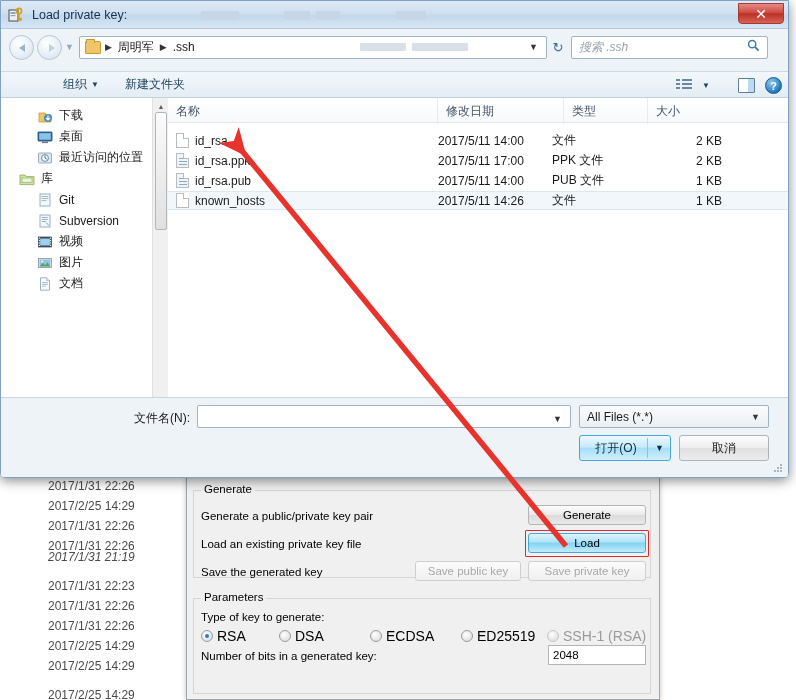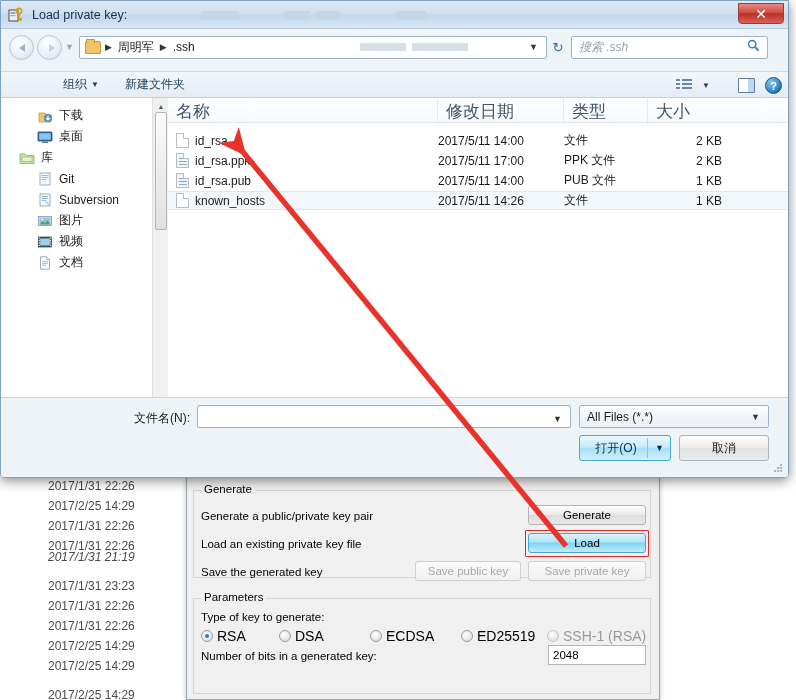--- a/index.html
+++ b/index.html
@@ -212,29 +212,29 @@
   .sb-up { top:0; } .sb-down { bottom:0; }
 
   .listpane { position:absolute; left:167px; top:0; right:0; bottom:0; background:#fff; }
   .col-head {
     position:absolute; left:0; top:0; right:0; height:25px;
     background: linear-gradient(#ffffff,#f7f9fb);
     border-bottom:1px solid #e2e6ea;
   }
   .col-head .ch {
     position:absolute; top:0; height:26px; display:flex; align-items:center;
-    font-size:17px; color:#44546a; padding-left:8px;
+    font-size:12px; color:#44546a; padding-left:8px;
     border-right:1px solid #e8ebee;
   }
   .flist { position:absolute; left:0; top:25px; right:0; bottom:0; }
   .frow { position:absolute; left:0; right:0; height:19px; display:flex; align-items:center; font-size:12px; color:#1a1a1a;}
   .frow.sel { background:#f2f7fb; border-top:1px solid #dbe8f3; border-bottom:1px solid #dbe8f3; }
   .fname { position:absolute; left:8px; display:flex; align-items:center; gap:6px; white-space:nowrap;}
   .fdate { position:absolute; left:270px; white-space:nowrap;}
-  .ftype { position:absolute; left:396px; white-space:nowrap;}
+  .ftype { position:absolute; left:384px; white-space:nowrap;}
   .fsize { position:absolute; left:480px; width:74px; text-align:right; white-space:nowrap;}
   .ficon { width:13px; height:15px; background:#fff; border:1px solid #b8bcc0; position:relative; flex:none;}
   .ficon::after { content:""; position:absolute; right:-1px; top:-1px; width:5px; height:5px;
     background:#fff; border-left:1px solid #b8bcc0; border-bottom:1px solid #b8bcc0;}
   .ficon.doc { background:#eef3f7; }
   .ficon.doc i { position:absolute; left:2px; top:4px; width:8px; height:1px; background:#8fa8bd;
      box-shadow: 0 3px 0 #8fa8bd, 0 6px 0 #8fa8bd; }
 
   
   .dlg-footer {
@@ -280,21 +280,21 @@
 <body>
 
 <div id="root">
 
   <div class="bg-dates" id="bgdates">
       <div class="d" style="top: 1px;">2017/1/31 22:26</div>
       <div class="d" style="top: 21px;">2017/2/25 14:29</div>
       <div class="d" style="top: 41px;">2017/1/31 22:26</div>
       <div class="d" style="top: 61px;">2017/1/31 22:26</div>
       <div class="d" style="top: 72px; font-style: italic;">2017/1/31 21:19</div>
-      <div class="d" style="top: 101px;">2017/1/31 23:23</div>
+      <div class="d" style="top: 101px;">2017/1/31 22:23</div>
       <div class="d" style="top: 121px;">2017/1/31 22:26</div>
       <div class="d" style="top: 141px;">2017/1/31 22:26</div>
       <div class="d" style="top: 161px;">2017/2/25 14:29</div>
       <div class="d" style="top: 181px;">2017/2/25 14:29</div>
     </div>
   <div class="bg-bottomrow">
     <span style="left:48px;">2017/2/25 14:29</span>
   </div>
 
   <div class="puttygen">
@@ -430,20 +430,28 @@
               <span>下载</span>
             </div>
             <div class="nav-item lvl1">
               <span class="ic"><svg width="16" height="16" viewBox="0 0 16 16">
                   <rect x="1" y="3" width="14" height="9" rx="0.6" fill="#2f6fa8" stroke="#1b4a77" stroke-width="0.8"></rect>
                   <rect x="2.2" y="4.2" width="11.6" height="6.5" fill="#8cc3e8"></rect>
                   <rect x="5" y="12.5" width="6" height="1.6" fill="#6f7b86"></rect>
                 </svg></span>
               <span>桌面</span>
             </div>
+            <div class="nav-item lvl1">
+              <span class="ic"><svg width="16" height="16" viewBox="0 0 16 16">
+                  <rect x="1.5" y="3" width="13" height="10" rx="1" fill="#dfe7ee" stroke="#8a9aa8" stroke-width="0.8"></rect>
+                  <circle cx="8" cy="8" r="3.4" fill="#fff" stroke="#4a7fb5" stroke-width="0.9"></circle>
+                  <path d="M8 5.6 V8 l1.8 1.1" stroke="#2f6fa8" stroke-width="1" fill="none"></path>
+                </svg></span>
+              <span>最近访问的位置</span>
+            </div>
             <div class="nav-item lvl0">
               <span class="ic"><svg width="16" height="16" viewBox="0 0 16 16">
                   <path d="M1 4 h5 l1.3 1.6 H15 v8 H1 Z" fill="#cfe3a6" stroke="#8aa85c" stroke-width="0.8"></path>
                   <rect x="3" y="7" width="10" height="4.5" fill="#eaf3d8" stroke="#8aa85c" stroke-width="0.6"></rect>
                 </svg></span>
               <span>库</span>
             </div>
             <div class="nav-item lvl1">
               <span class="ic"><svg width="16" height="16" viewBox="0 0 16 16">
                   <rect x="3" y="2" width="10" height="12" fill="#f4f7fa" stroke="#8fa8bd" stroke-width="0.9"></rect>
@@ -453,46 +461,46 @@
                 </svg></span>
               <span>Git</span>
             </div>
             <div class="nav-item lvl1">
               <span class="ic"><svg width="16" height="16" viewBox="0 0 16 16">
                   <rect x="3" y="2" width="10" height="12" fill="#f4f7fa" stroke="#8fa8bd" stroke-width="0.9"></rect>
                   <path d="M4.8 4.5 h6 M4.8 6.5 h6 M4.8 8.5 h4" stroke="#9ab3c8" stroke-width="1"></path>
                   <path d="M9 9.5 l3 3" stroke="#7d9bb3" stroke-width="1"></path>
                 </svg></span>
               <span>Subversion</span>
-            </div>
-            <div class="nav-item lvl1">
-              <span class="ic"><svg width="16" height="16" viewBox="0 0 16 16">
-                  <rect x="1.5" y="3.5" width="13" height="9" fill="#dfe8ef" stroke="#7f95a8" stroke-width="0.8"></rect>
-                  <rect x="2.6" y="4.6" width="10.8" height="6.8" fill="#8fc4e4"></rect>
-                  <circle cx="5.2" cy="6.6" r="1.1" fill="#fdf3b8"></circle>
-                  <path d="M2.6 11.4 l3.2-3.4 2.4 2.2 2.2-2.6 3 3.8 Z" fill="#5b9e5f"></path>
-                </svg></span>
-              <span>图片</span>
             </div>
             <div class="nav-item lvl1">
               <span class="ic"><svg width="16" height="16" viewBox="0 0 16 16">
                   <rect x="1.5" y="3" width="13" height="10" fill="#43586b" stroke="#2c3b49" stroke-width="0.7"></rect>
                   <rect x="3.2" y="4.6" width="9.6" height="6.8" fill="#9fd0ee"></rect>
                   <g fill="#e6edf3">
                     <rect x="1.9" y="3.6" width="1.2" height="1.2"></rect>
                     <rect x="1.9" y="6" width="1.2" height="1.2"></rect>
                     <rect x="1.9" y="8.4" width="1.2" height="1.2"></rect>
                     <rect x="1.9" y="10.8" width="1.2" height="1.2"></rect>
                     <rect x="12.9" y="3.6" width="1.2" height="1.2"></rect>
                     <rect x="12.9" y="6" width="1.2" height="1.2"></rect>
                     <rect x="12.9" y="8.4" width="1.2" height="1.2"></rect>
                     <rect x="12.9" y="10.8" width="1.2" height="1.2"></rect>
                   </g>
                 </svg></span>
               <span>视频</span>
+            </div>
+            <div class="nav-item lvl1">
+              <span class="ic"><svg width="16" height="16" viewBox="0 0 16 16">
+                  <rect x="1.5" y="3.5" width="13" height="9" fill="#dfe8ef" stroke="#7f95a8" stroke-width="0.8"></rect>
+                  <rect x="2.6" y="4.6" width="10.8" height="6.8" fill="#8fc4e4"></rect>
+                  <circle cx="5.2" cy="6.6" r="1.1" fill="#fdf3b8"></circle>
+                  <path d="M2.6 11.4 l3.2-3.4 2.4 2.2 2.2-2.6 3 3.8 Z" fill="#5b9e5f"></path>
+                </svg></span>
+              <span>图片</span>
             </div>
             <div class="nav-item lvl1">
               <span class="ic"><svg width="16" height="16" viewBox="0 0 16 16">
                   <path d="M3.5 1.8 h6.2 l2.8 2.8 v9.6 h-9 Z" fill="#fbfcfd" stroke="#8fa8bd" stroke-width="0.9"></path>
                   <path d="M9.7 1.8 v2.8 h2.8" fill="#e3ebf2" stroke="#8fa8bd" stroke-width="0.7"></path>
                   <path d="M5 6.6 h6 M5 8.4 h6 M5 10.2 h4" stroke="#9db5c8" stroke-width="0.9"></path>
                 </svg></span>
               <span>文档</span>
             </div>
           </div>

